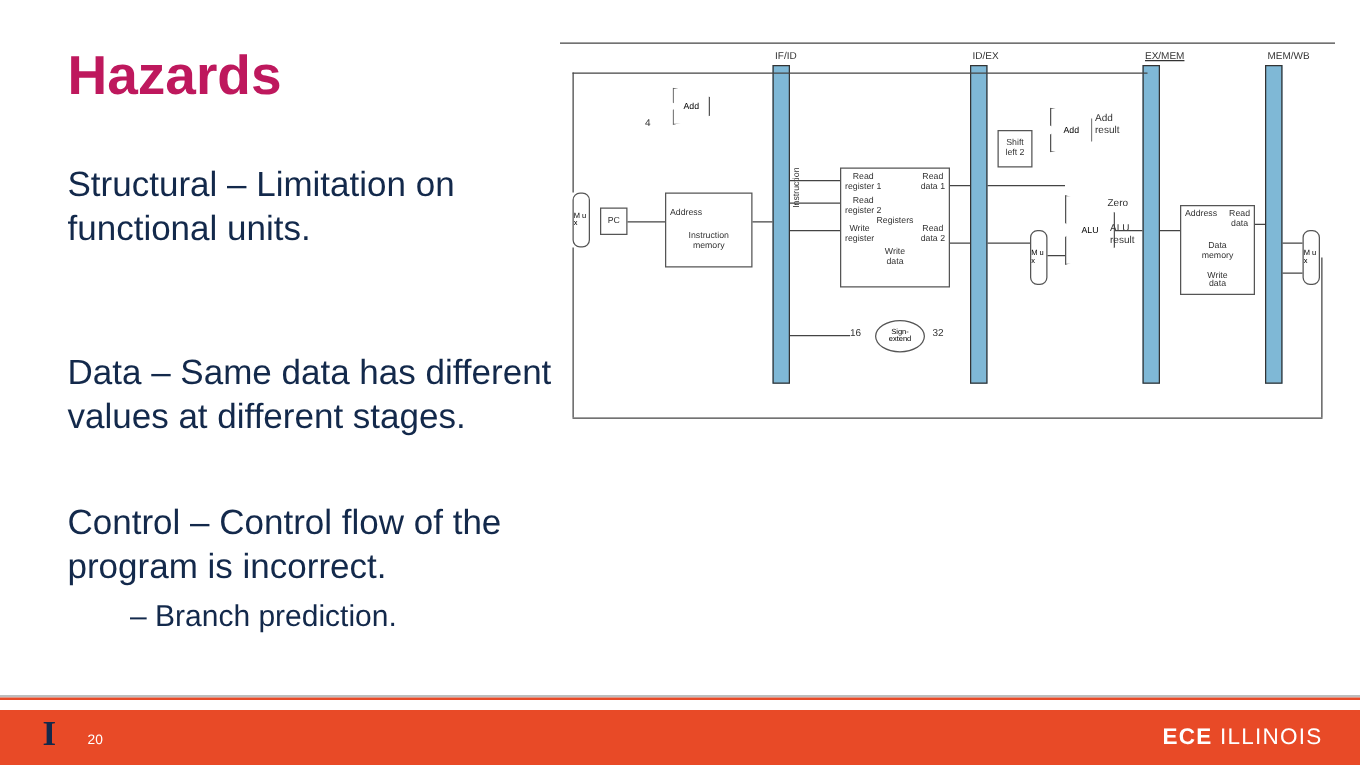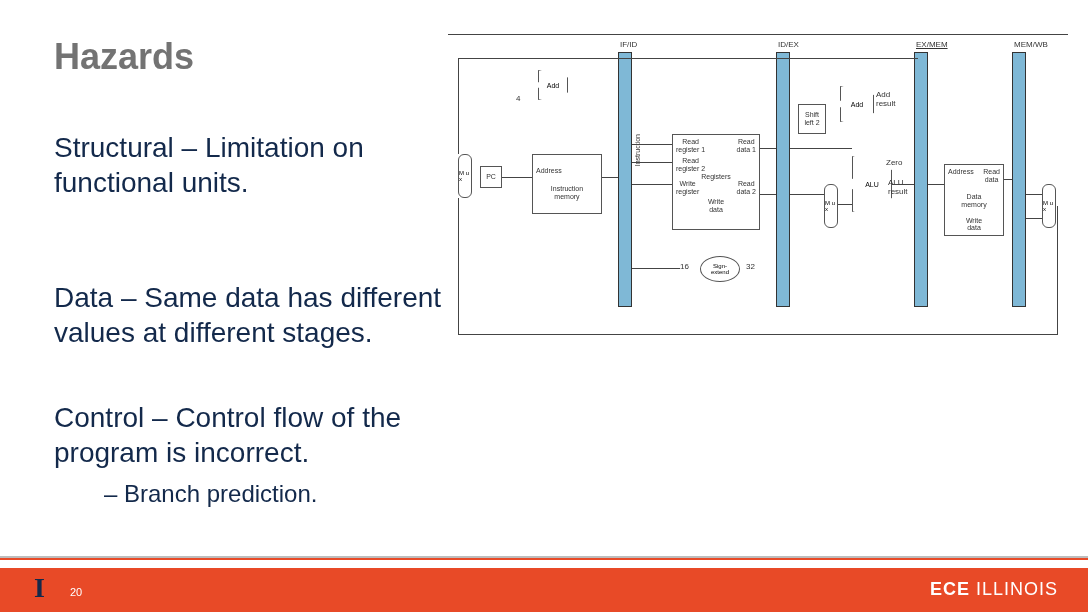--- a/index.html
+++ b/index.html
@@ -1,18 +1,18 @@
 <!DOCTYPE html>
 <html><head>
 <meta charset="utf-8">
 <style>
   * { box-sizing: border-box; margin: 0; padding: 0; }
   html, body { width: 1088px; height: 612px; font-family: Arial, Helvetica, sans-serif; background: #fff; }
   .slide { position: relative; width: 1088px; height: 612px; overflow: hidden; }
-  .title { position: absolute; left: 54px; top: 36px; font-size: 36px; font-weight: 700; color: #737373; font-family: Arial, Helvetica, sans-serif; }
+  .title { position: absolute; left: 54px; top: 36px; font-size: 44px; font-weight: 700; color: #be185d; font-family: Arial, Helvetica, sans-serif; }
   .body-text { position: absolute; left: 54px; color: #13294b; font-size: 28px; line-height: 1.25; }
   .p1 { top: 130px; width: 360px; }
   .p2 { top: 280px; width: 440px; }
   .p3 { top: 400px; width: 440px; }
   .sub { position: absolute; left: 104px; top: 480px; color: #13294b; font-size: 24px; }
   .sub::before { content: "– "; }
 
   .diagram { position: absolute; right: 20px; top: 34px; width: 620px; height: 310px; background: #fff; }
 
   .footer-band { position: absolute; left: 0; bottom: 0; width: 100%; height: 56px; border-top: 2px solid #bdbdbd; }

